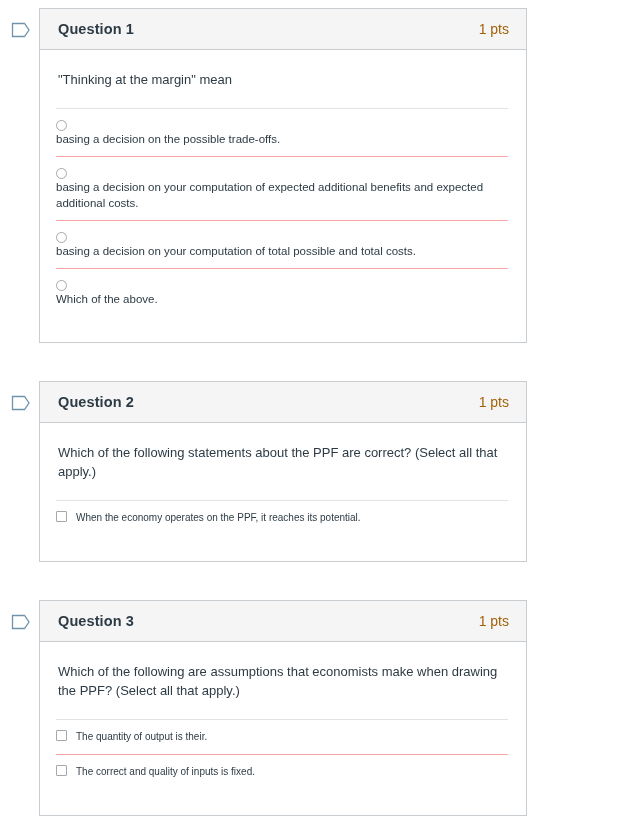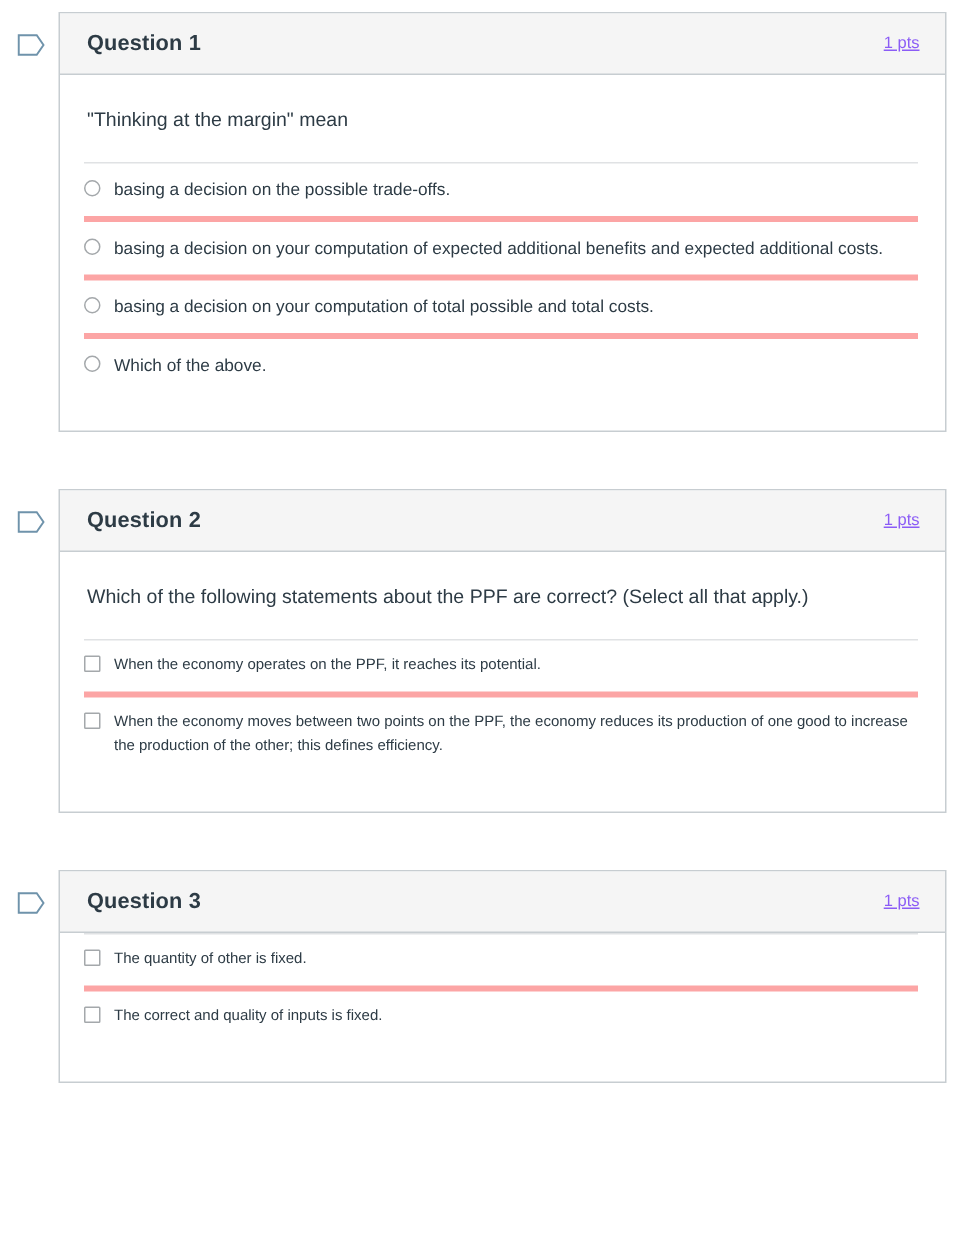--- a/index.html
+++ b/index.html
@@ -42,73 +42,72 @@
   .flag-icon {
     display: block;
     width: 22px;
     height: 18px;
   }
 
   .question-card {
     border: 1px solid #c7cdd1;
     background: #ffffff;
     box-sizing: border-box;
-    width: 592px;
+    width: 488px;
   }
 
   .question-header {
     background: #f5f5f5;
     border-bottom: 1px solid #c7cdd1;
     height: 41px;
     display: flex;
     align-items: center;
     justify-content: space-between;
     padding: 0 17px 0 18px;
     box-sizing: border-box;
   }
   .question-name {
     font-size: 14.5px;
     font-weight: bold;
     color: #2d3b45;
     letter-spacing: 0.1px;
   }
   .question-points {
-    font-size: 11px;
-    color: #8b5cf6;
-    text-decoration: underline;
+    font-size: 14px;
+    color: #a16207;
   }
 
   .question-body {
     padding: 0;
   }
 
   .question-text {
     font-size: 13px;
     line-height: 19px;
     color: #2d3b45;
     padding: 20px 22px 19px 18px;
   }
 
   .answers {
     padding: 0 18px 26px 18px;
   }
 
   .answer-row {
     display: flex;
     align-items: flex-start;
-    border-top: 4px solid #fca5a5;
+    border-top: 1px solid #fca5a5;
     padding: 9px 0 9px 0;
     min-height: 12px;
     cursor: pointer;
   }
   .answer-row:first-child {
     border-top: 1px solid #e0e2e4;
   }
 
-  .answers.radio .answer-row { padding: 9.5px 0 9.5px 0; }
+  .answers.radio .answer-row { padding: 9.5px 0 9.5px 0; flex-direction: column; }
 
   .ctrl {
     flex: 0 0 auto;
     margin-right: 9px;
     margin-top: 1px;
   }
   .radio-ctrl {
     width: 11px;
     height: 11px;
     border: 1px solid #a4a8ab;
@@ -197,24 +196,20 @@
       </div>
       <div class="question-body">
         <div class="question-text">Which of the following statements about the PPF are correct?  (Select all that apply.)</div>
         <div class="answers check">
 
           <div class="answer-row">
             <span class="ctrl check-ctrl"></span>
             <span class="answer-text">When the economy operates on the PPF, it reaches its potential.</span>
           </div>
 
-          <div class="answer-row">
-            <span class="ctrl check-ctrl"></span>
-            <span class="answer-text">When the economy moves between two points on the PPF, the economy reduces its production of one good to increase the production of the other; this defines efficiency.</span>
-          </div>
 
 
 
         </div>
       </div>
     </div>
   </div>
 
   <div class="question-block q3">
     <div class="flag-wrap">
@@ -222,25 +217,26 @@
         <path d="M2.5 2.5 H14.5 L19 9 L14.5 15.5 H2.5 Z" fill="none" stroke="#6f93ab" stroke-width="1.3" stroke-linejoin="miter"></path>
       </svg>
     </div>
 
     <div class="question-card">
       <div class="question-header">
         <span class="question-name">Question 3</span>
         <span class="question-points">1 pts</span>
       </div>
       <div class="question-body">
+        <div class="question-text">Which of the following are assumptions that economists make when drawing the PPF? (Select all that apply.)</div>
         <div class="answers check">
 
           <div class="answer-row">
             <span class="ctrl check-ctrl"></span>
-            <span class="answer-text">The quantity of other is fixed.</span>
+            <span class="answer-text">The quantity of output is their.</span>
           </div>
 
           <div class="answer-row">
             <span class="ctrl check-ctrl"></span>
             <span class="answer-text">The correct and quality of inputs is fixed.</span>
           </div>
 
         </div>
       </div>
     </div>

